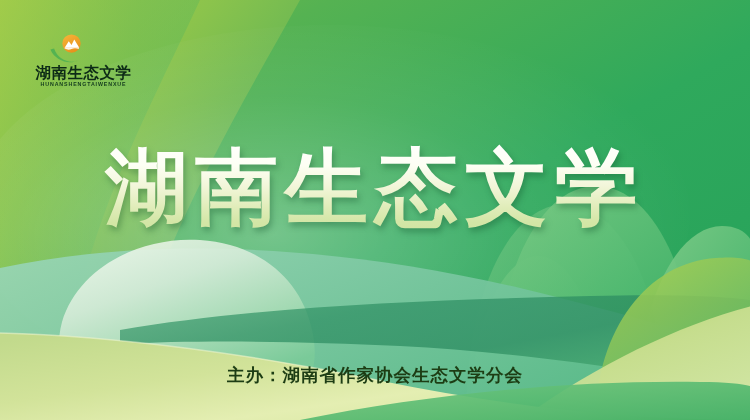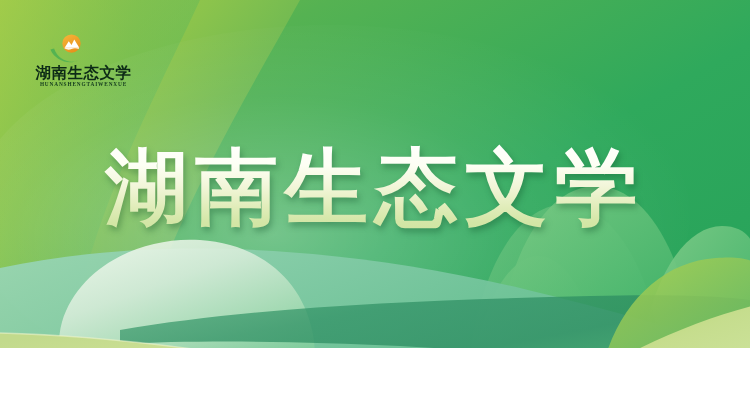--- a/index.html
+++ b/index.html
@@ -3,23 +3,23 @@
 <meta charset="utf-8">
 <style>
   html, body {
     margin: 0;
     padding: 0;
     background: #ffffff;
   }
   #banner {
     position: relative;
     width: 750px;
-    height: 348px;
+    height: 420px;
     overflow: hidden;
-    font-family: Liberation Serif, serif;
+    font-family: Liberation Sans, sans-serif;
   }
   #banner svg.bg {
     position: absolute;
     left: 0;
     top: 0;
     width: 750px;
     height: 420px;
     display: block;
   }
 
@@ -272,14 +272,15 @@
       <path d="M47,56 L56,42 L62,50 L68,38 L79,56 Z" fill="#ffffff"></path>
 
       <path d="M47,58 C53,61 57,61 62,59 C67,57 72,57 78,59 L78,56 L47,56 Z" fill="#ffffff" opacity="0.9"></path>
     </svg>
     <div class="logo-wordmark">湖南生态文学</div>
     <div class="logo-pinyin">HUNANSHENGTAIWENXUE</div>
   </div>
 
   <div class="main-title">湖南生态文学</div>
 
+  <div class="organiser">主办：湖南省作家协会生态文学分会</div>
 
 </div>
 
 </body></html>

